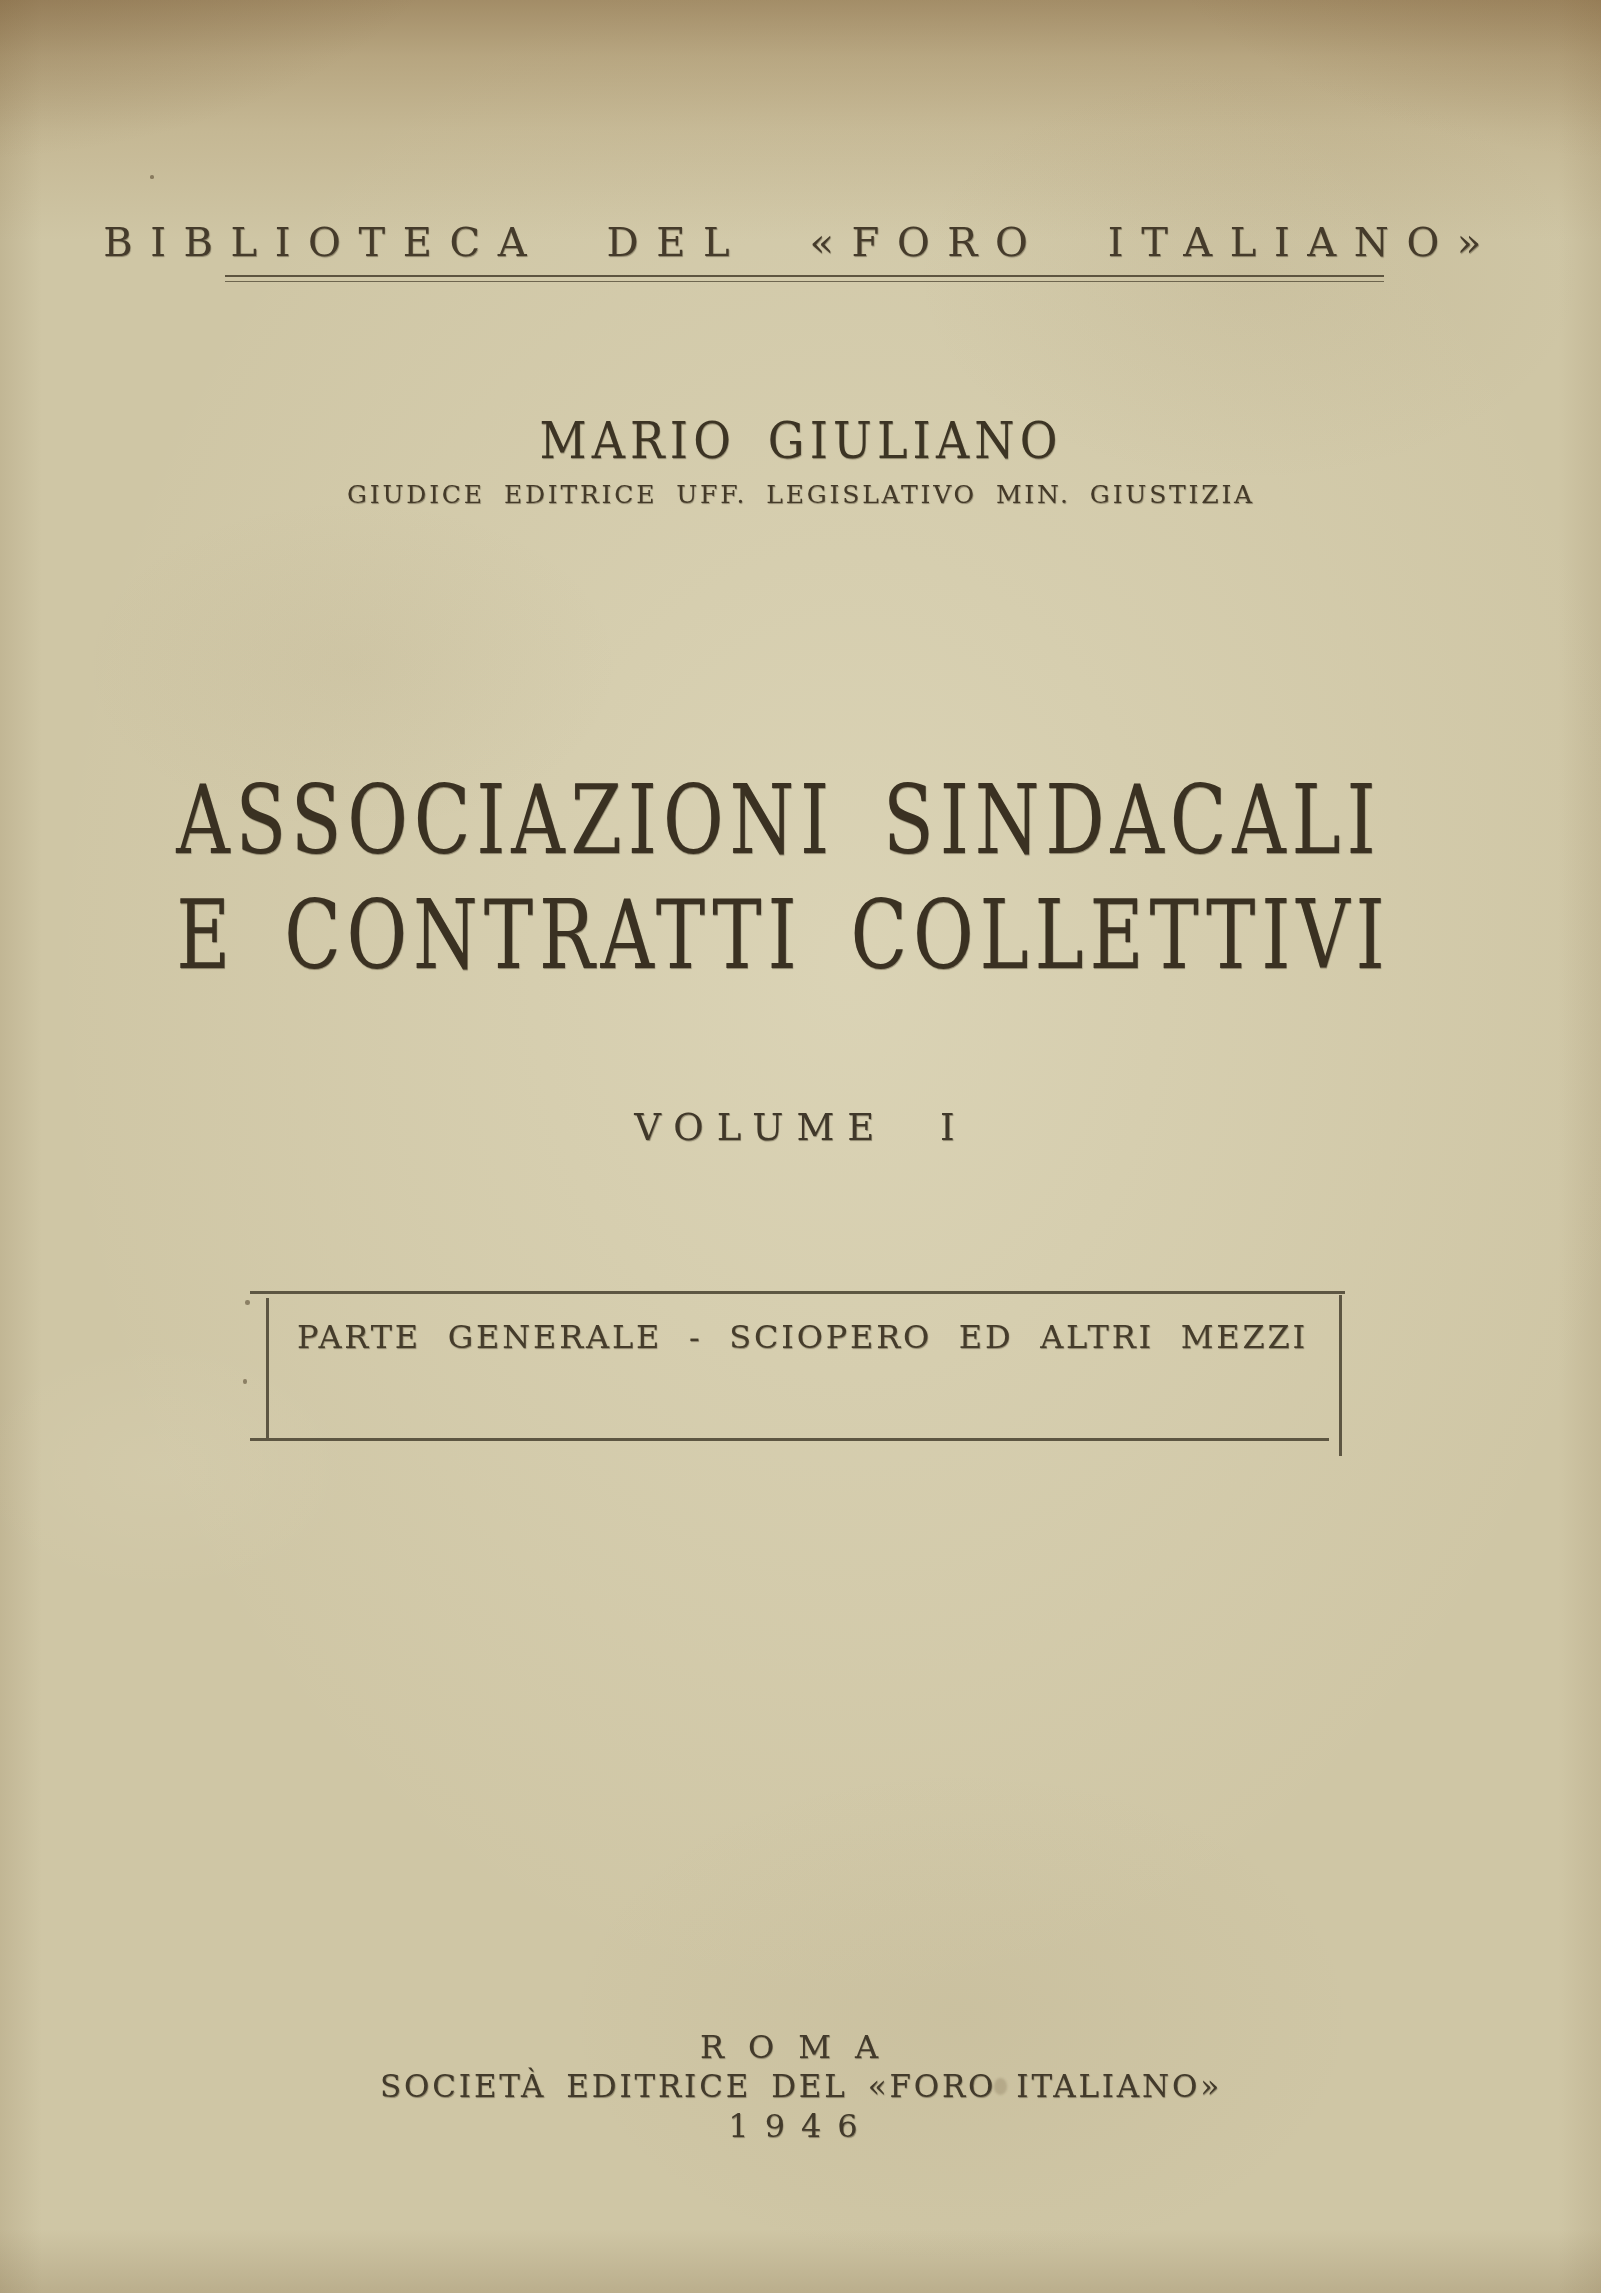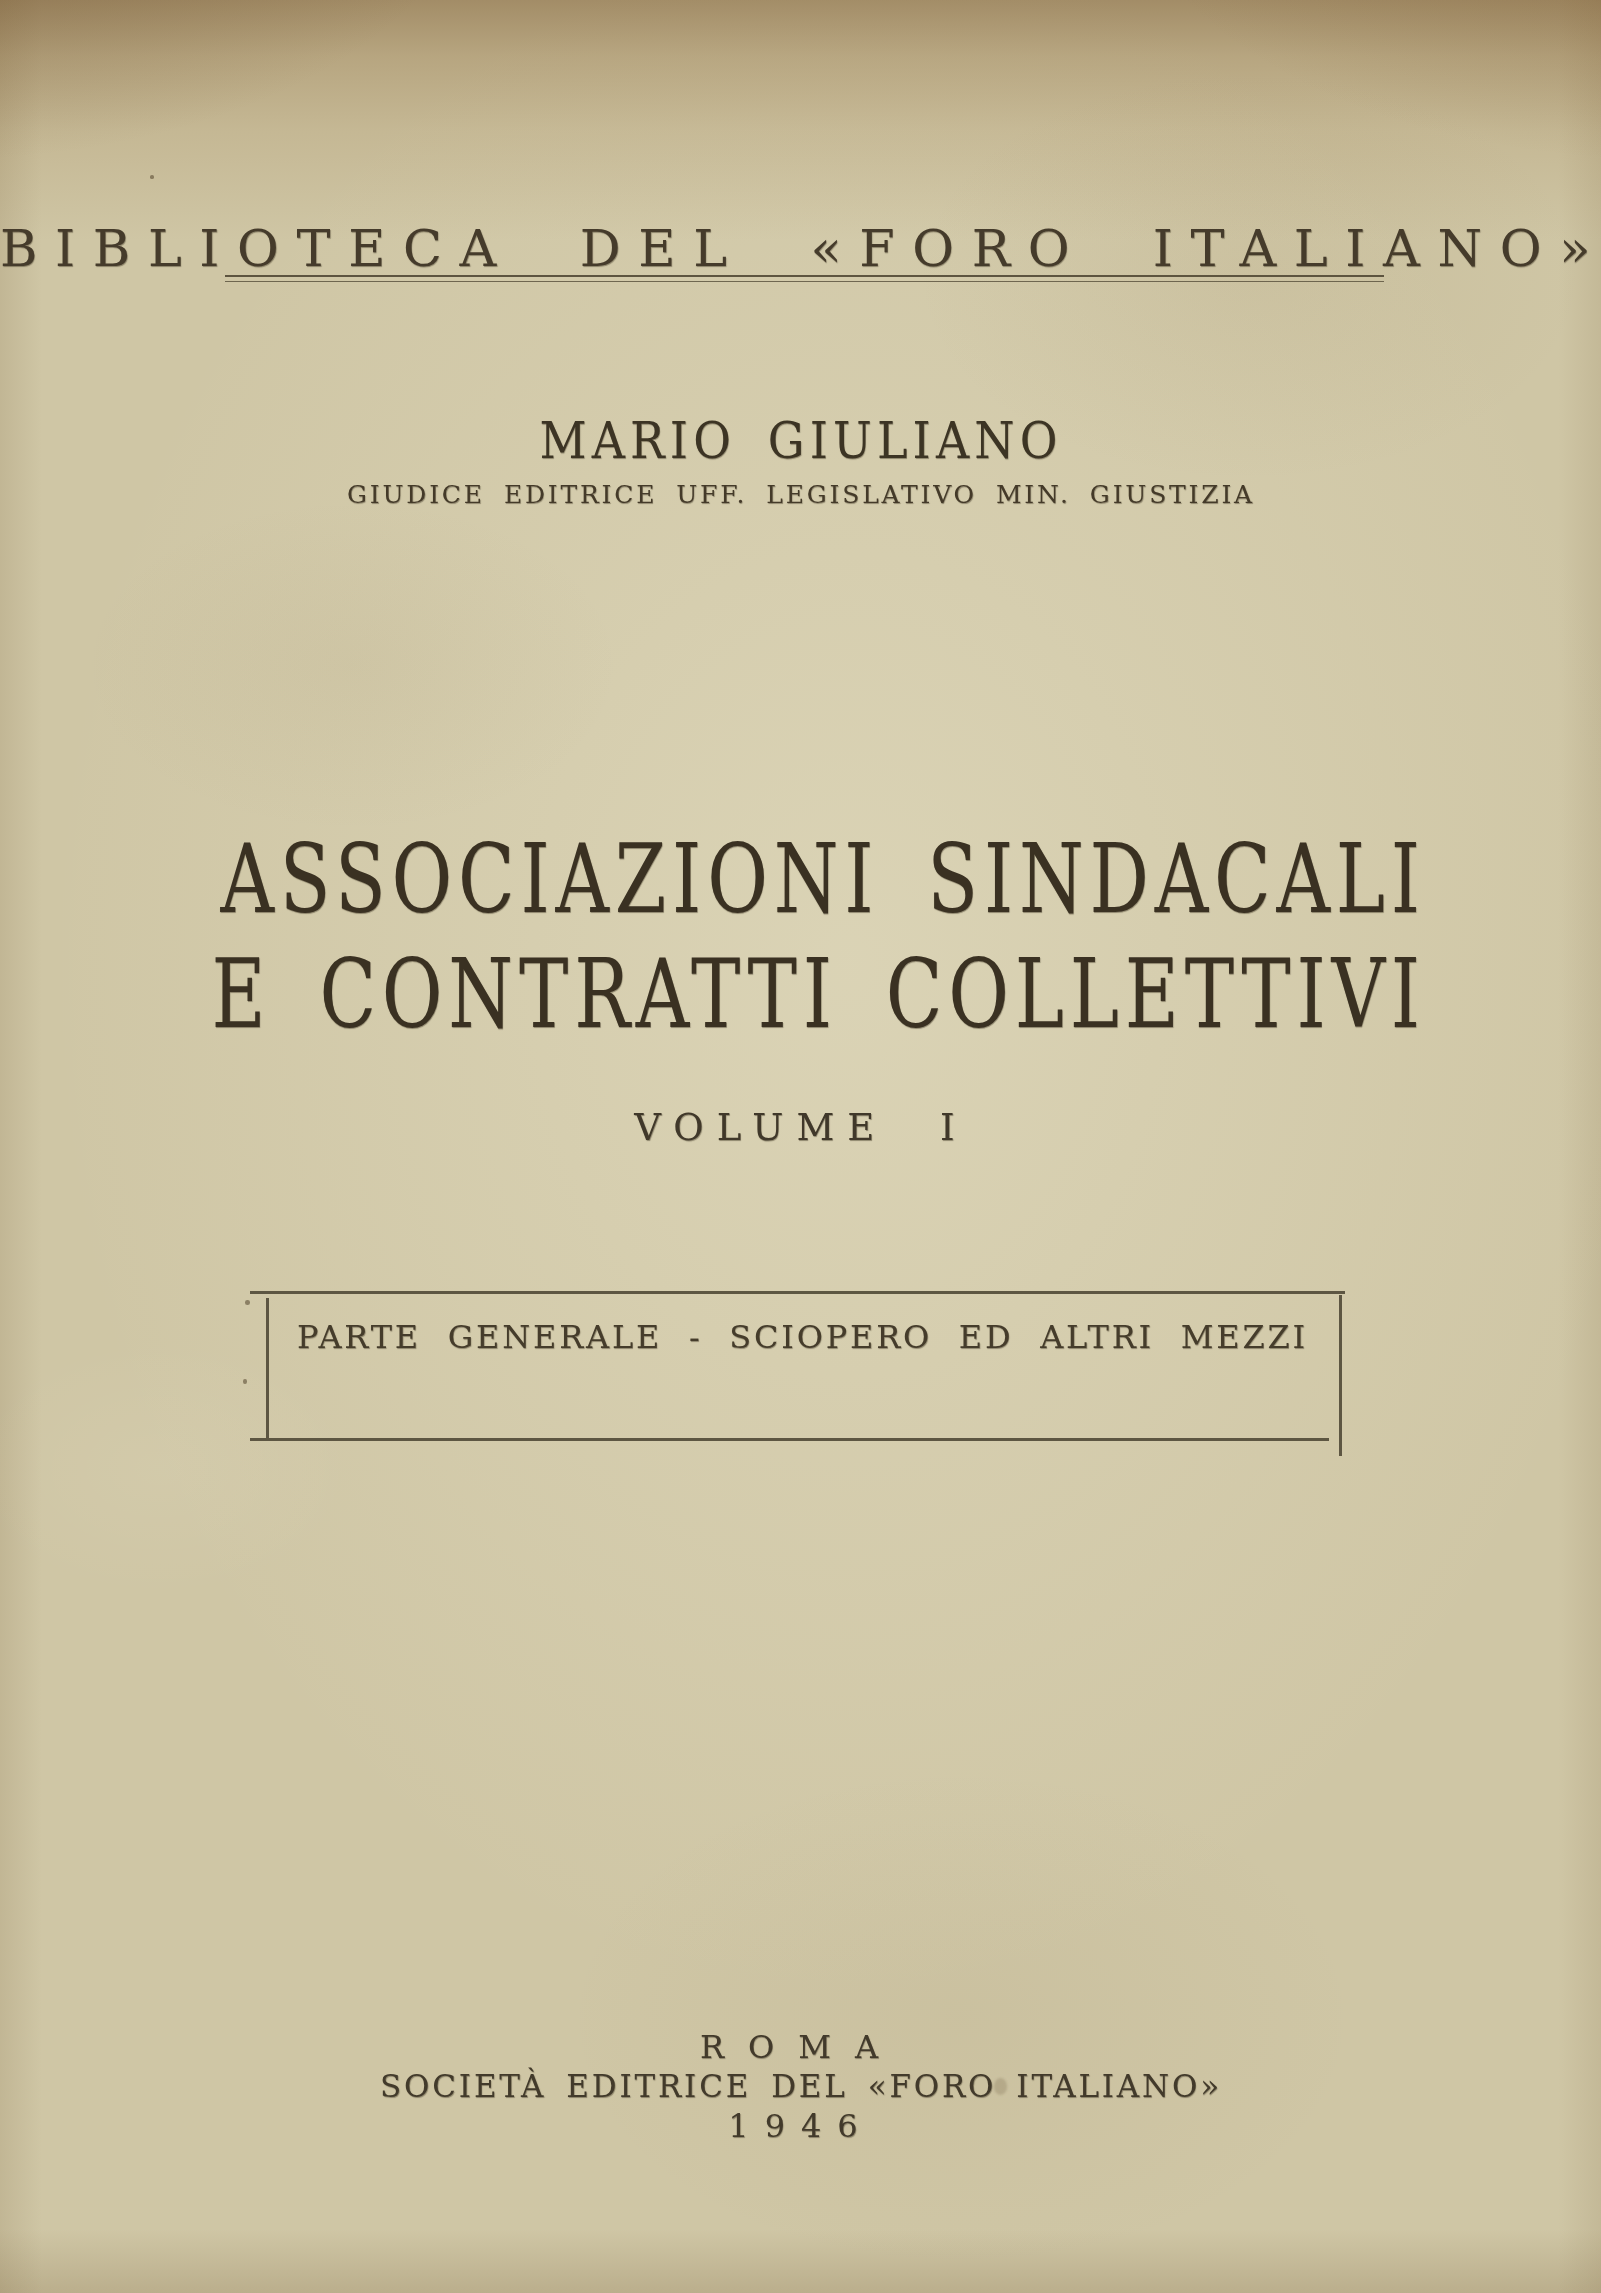--- a/index.html
+++ b/index.html
@@ -32,43 +32,43 @@
       radial-gradient(390px 241px at 22% 29%, rgba(120,95,55,0.05), rgba(120,95,55,0) 70%),
       radial-gradient(482px 297px at 78% 12%, rgba(125,98,55,0.07), rgba(125,98,55,0) 70%),
       radial-gradient(557px 352px at 60% 88%, rgba(118,95,58,0.05), rgba(118,95,58,0) 72%),
       radial-gradient(278px 186px at 10% 64%, rgba(255,252,235,0.07), rgba(255,252,235,0) 70%);
   }
 
   .txt { position: absolute; left: 0; width: 100%; text-align: center; white-space: nowrap; }
   .ink { text-shadow: 0.6px 0.7px 0.9px rgba(58,48,32,0.45); }
 
   .masthead {
-    top: 219px; font-size: 51px; letter-spacing: 17.6px; word-spacing: 32px;
+    top: 219px; font-size: 40px; letter-spacing: 17.6px; word-spacing: 32px;
     color: #453b2b;
     text-align: center;
   }
   .masthead-rule {
     position: absolute; left: 225px; top: 275px; width: 1159px; height: 3.7px;
     border-top: 2.8px solid rgba(78,69,50,0.88);
     border-bottom: 1.9px solid rgba(78,69,50,0.75);
   }
 
   .author-name {
     top: 412px; font-size: 50px; letter-spacing: 5.6px; word-spacing: 13px;
     color: #3c3424; transform: scaleX(0.92);
   }
   .author-role {
     top: 480px; font-size: 25px; letter-spacing: 2.8px; word-spacing: 8.3px;
     color: #443a29;
   }
 
   .book-title {
-    position: absolute; left: 0; top: 822px; width: 100%;
+    position: absolute; left: 0; top: 763px; width: 100%;
     font-size: 95px; line-height: 115px; letter-spacing: 7.4px; word-spacing: 24px;
-    text-align: right; color: #3a3122; white-space: nowrap;
+    text-align: left; color: #3a3122; white-space: nowrap;
   }
   .book-title .tline { transform: scaleX(0.78); transform-origin: 50% 50%; }
 
   .volume {
     top: 1106px; font-size: 37px; letter-spacing: 13px; word-spacing: 28px;
     color: #40382a;
   }
 
   
   .rule { position: absolute; background: rgba(80,73,54,0.9); }

